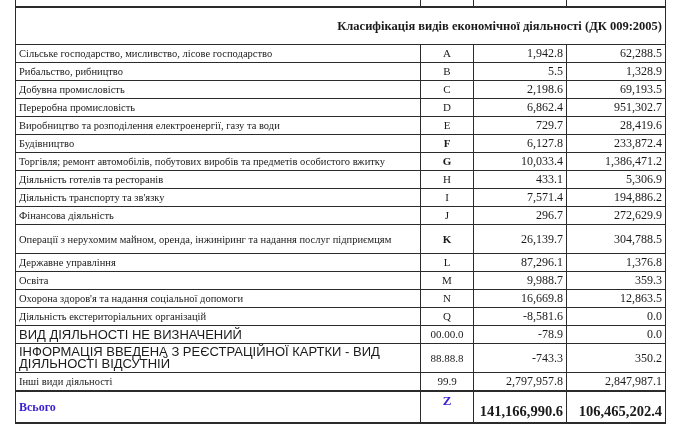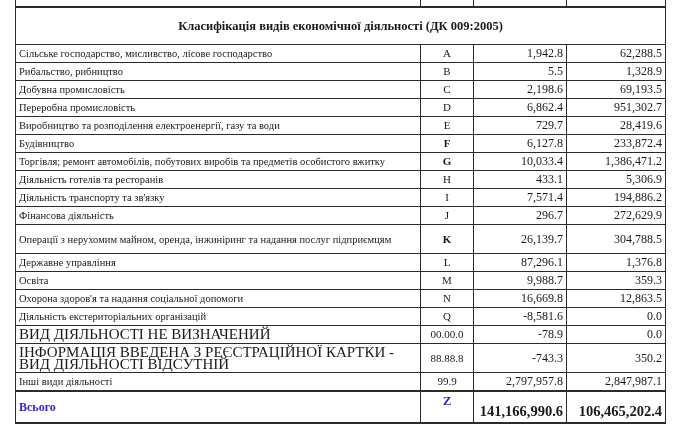--- a/index.html
+++ b/index.html
@@ -9,24 +9,24 @@
   table { border-collapse: collapse; width: 650px; table-layout: fixed; }
   col.c-name { width: 405px; }
   col.c-code { width: 53px; }
   col.c-v1 { width: 93px; }
   col.c-v2 { width: 99px; }
   td { border: 1px solid #2b2b2b; font-size: 10.5px; padding: 0 3px; line-height: 17px;
        height: 17px; white-space: nowrap; overflow: hidden; }
   td.code { text-align: center; font-size: 11px; }
   td.num { text-align: right; font-size: 12px; }
   tr.top-stub td { height: 6px; line-height: 6px; border-top: none; }
-  tr.header td { height: 36px; text-align: center; font-weight: bold; font-size: 12.5px;
+  tr.header td { height: 36px; text-align: right; font-weight: bold; font-size: 12.5px;
                  border-top: 2px solid #2b2b2b; }
   tr.tall td { height: 28px; }
-  tr.sans td.name { font-family: Liberation Serif, serif; font-size: 15px; }
+  tr.sans td.name { font-family: Liberation Sans, sans-serif; font-size: 13px; }
   tr.wrap2 td.name { white-space: normal; line-height: 12px; }
   tr.total td { height: 28px; border-top: 2px solid #2b2b2b; border-bottom: 2px solid #2b2b2b; }
   tr.total td.name { color: #3a1fd0; font-weight: bold; font-size: 12px; vertical-align: middle; }
   tr.total td.code { color: #3a1fd0; font-weight: bold; font-size: 13px; vertical-align: top; }
   tr.total td.num { font-weight: bold; font-size: 14.5px; vertical-align: bottom; padding-bottom: 2px; }
   .bold { font-weight: bold; }
 </style>
 </head>
 <body>
 

